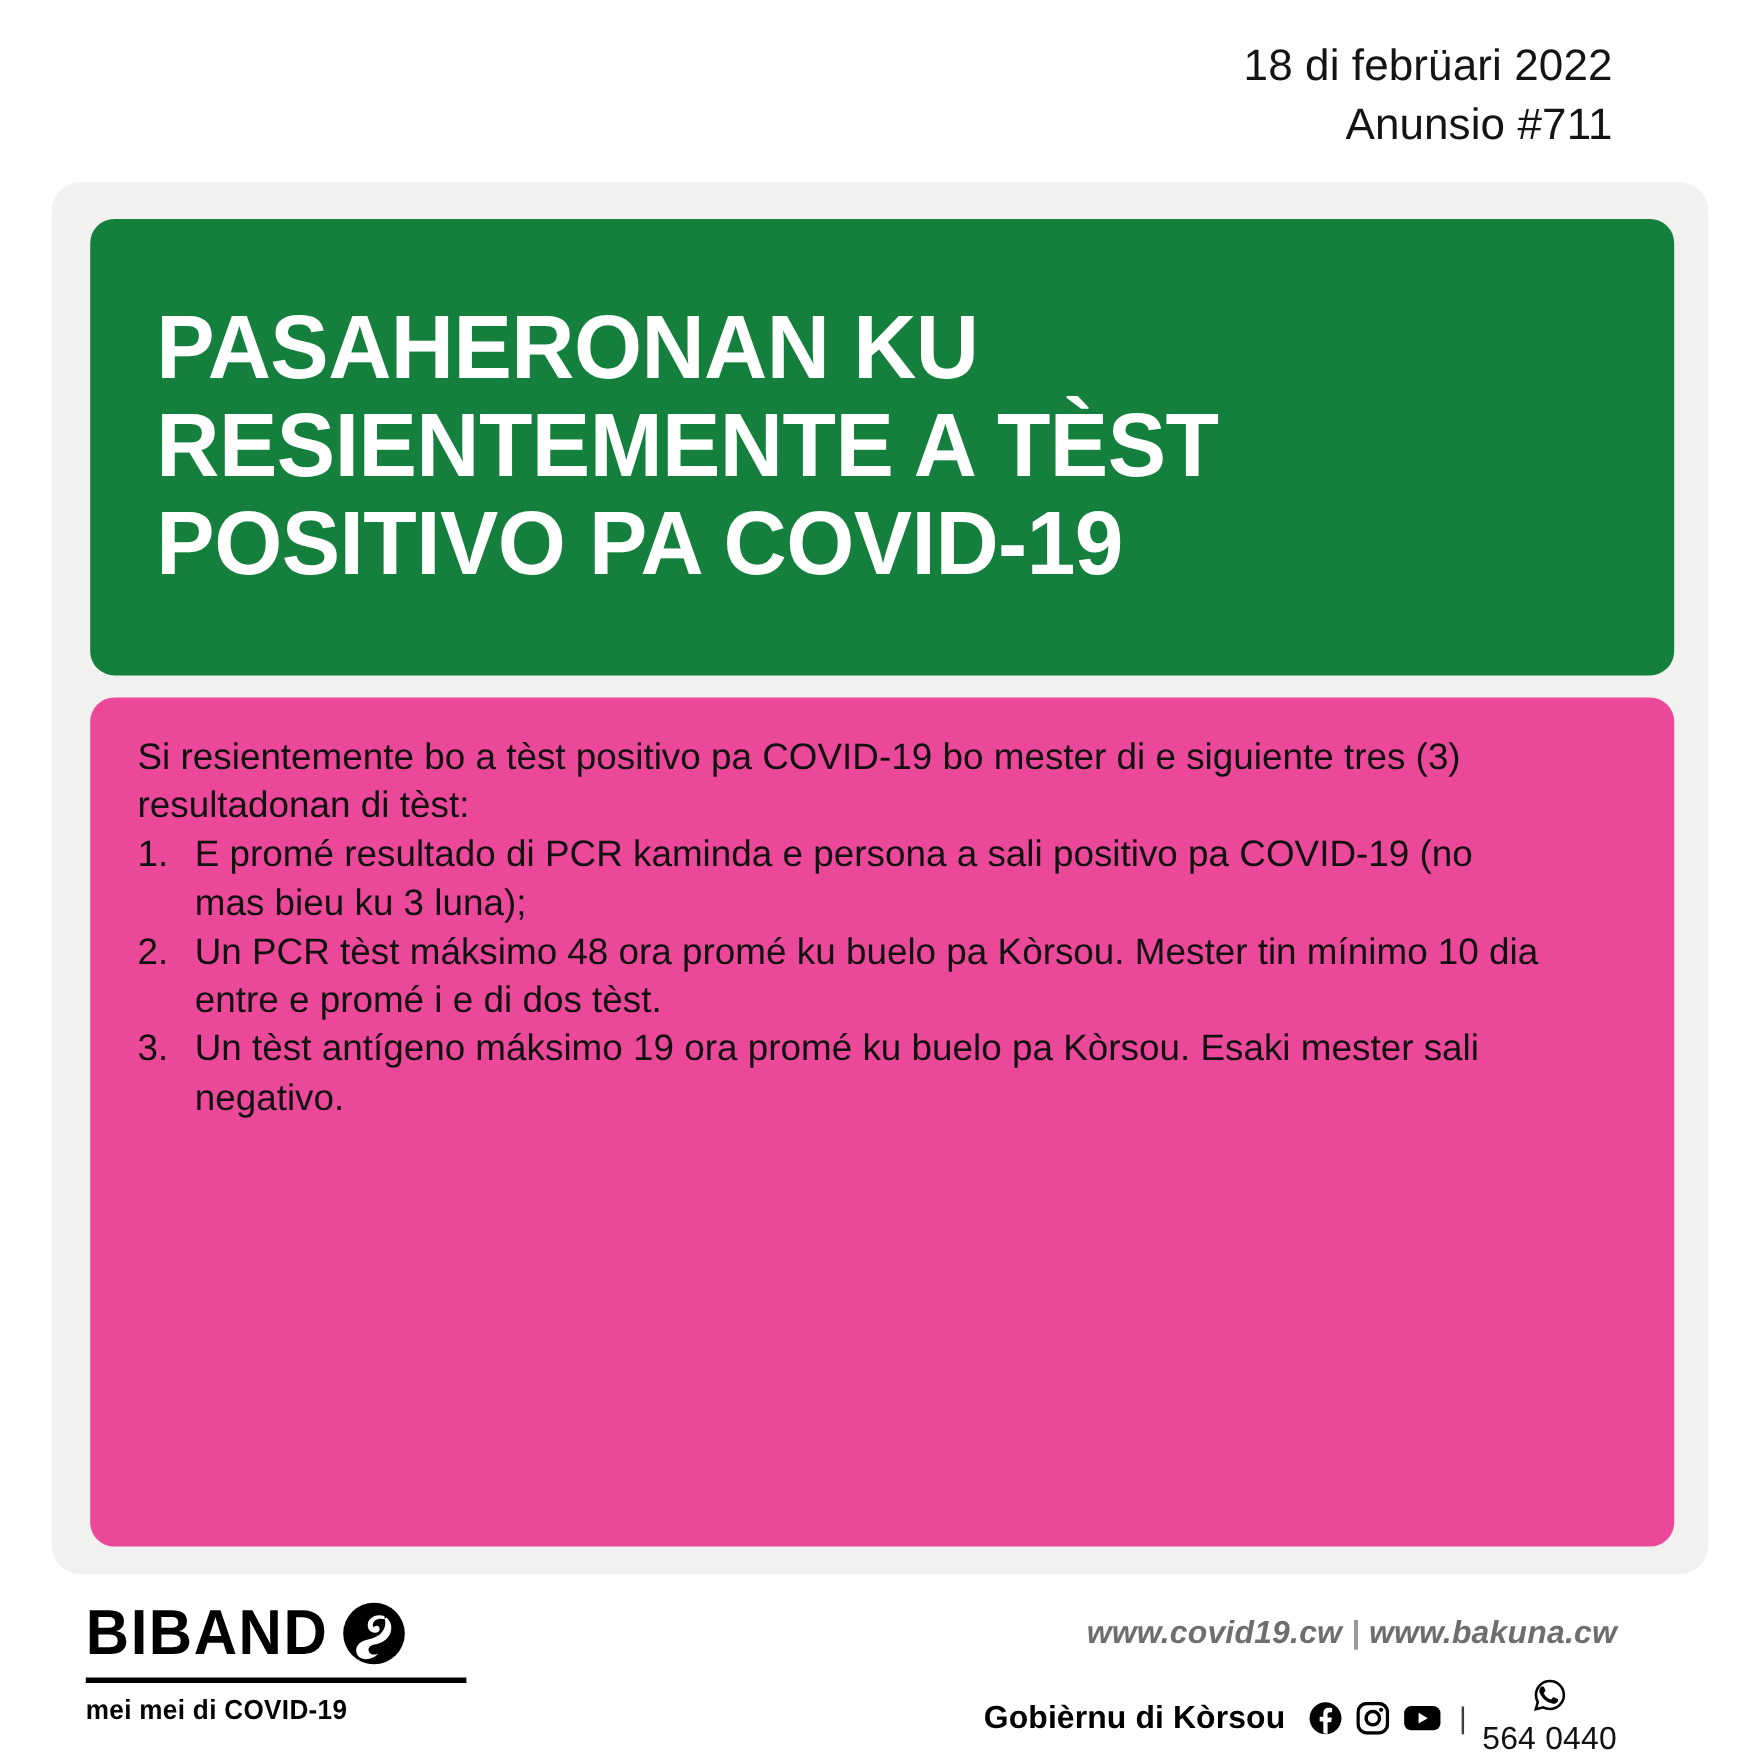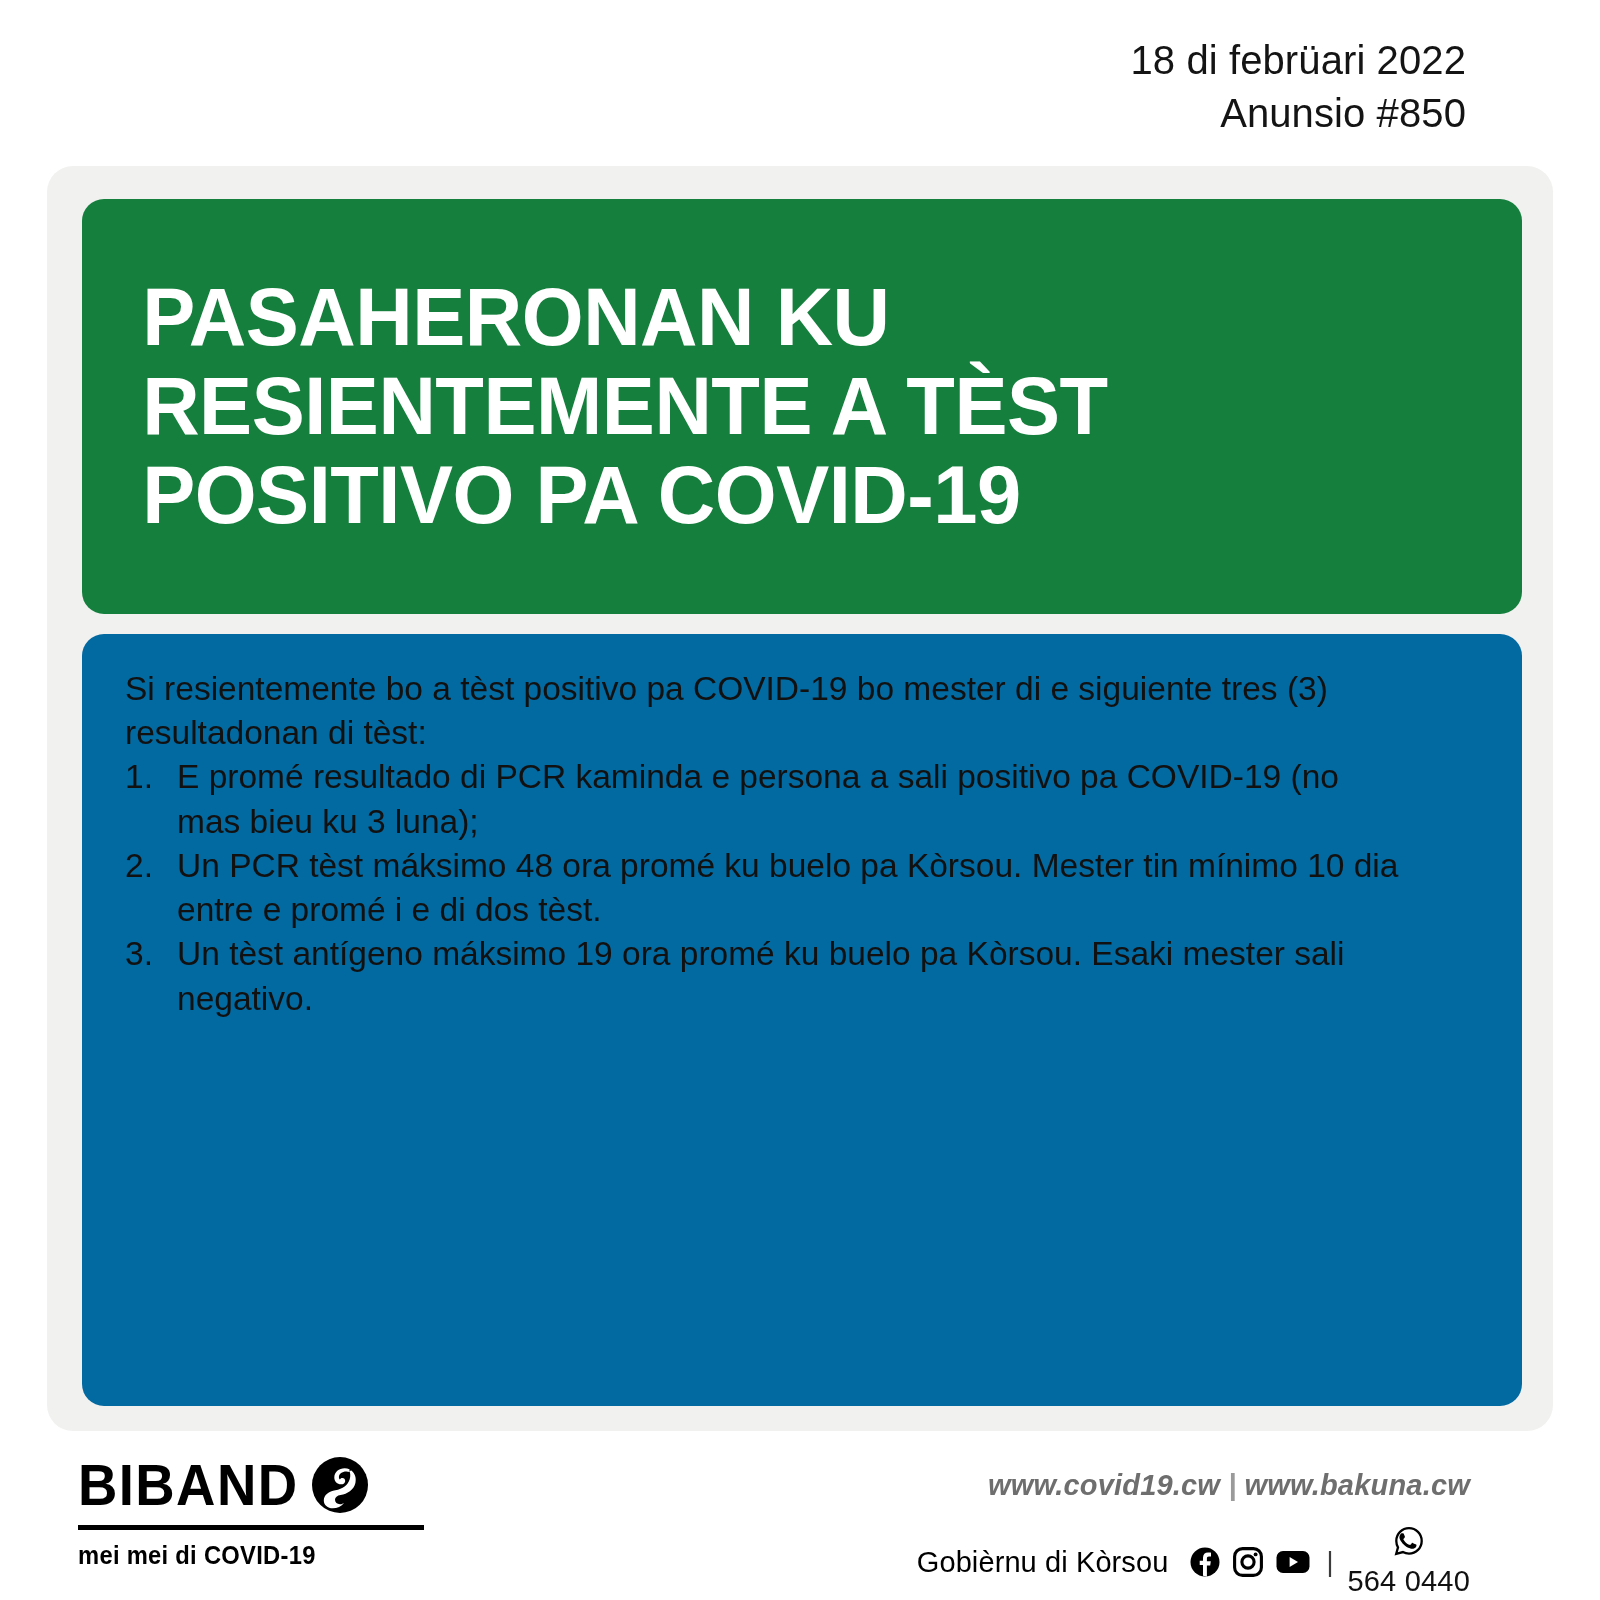--- a/index.html
+++ b/index.html
@@ -69,21 +69,21 @@
     transform-origin: left center;
   }
 
   
   .content-card {
     position: absolute;
     left: 82px;
     top: 634px;
     width: 1440px;
     height: 772px;
-    background: #0369a1;
+    background: #ec4899;
     border-radius: 22px;
     box-sizing: border-box;
     padding: 33px 50px 0 43px;
   }
 
   .body-text {
     font-size: 33.5px;
     line-height: 1.32;
     color: #111111;
     margin: 0;
@@ -187,21 +187,21 @@
   }
   .gov-row {
     margin-top: 24px;
     display: flex;
     align-items: center;
     justify-content: flex-end;
     white-space: nowrap;
   }
   .gov-name {
     font-size: 29px;
-    font-weight: 400;
+    font-weight: 700;
     color: #000000;
     letter-spacing: 0.1px;
   }
   .social {
     display: flex;
     align-items: center;
     margin-left: 22px;
     gap: 13px;
   }
   .pipe2 {
@@ -222,21 +222,21 @@
     color: #111111;
     letter-spacing: 0.2px;
   }
   svg { display: block; }
 </style>
 </head>
 <body>
 
 <div class="meta">
   <div class="meta-line">18 di febrüari 2022</div>
-  <div class="meta-line">Anunsio #850</div>
+  <div class="meta-line">Anunsio #711</div>
 </div>
 
 <div class="outer-card"></div>
 
 <div class="banner">
   <h1 class="banner-title">Pasaheronan ku resientemente a tèst positivo pa COVID-19</h1>
 </div>
 
 <div class="content-card">
 

